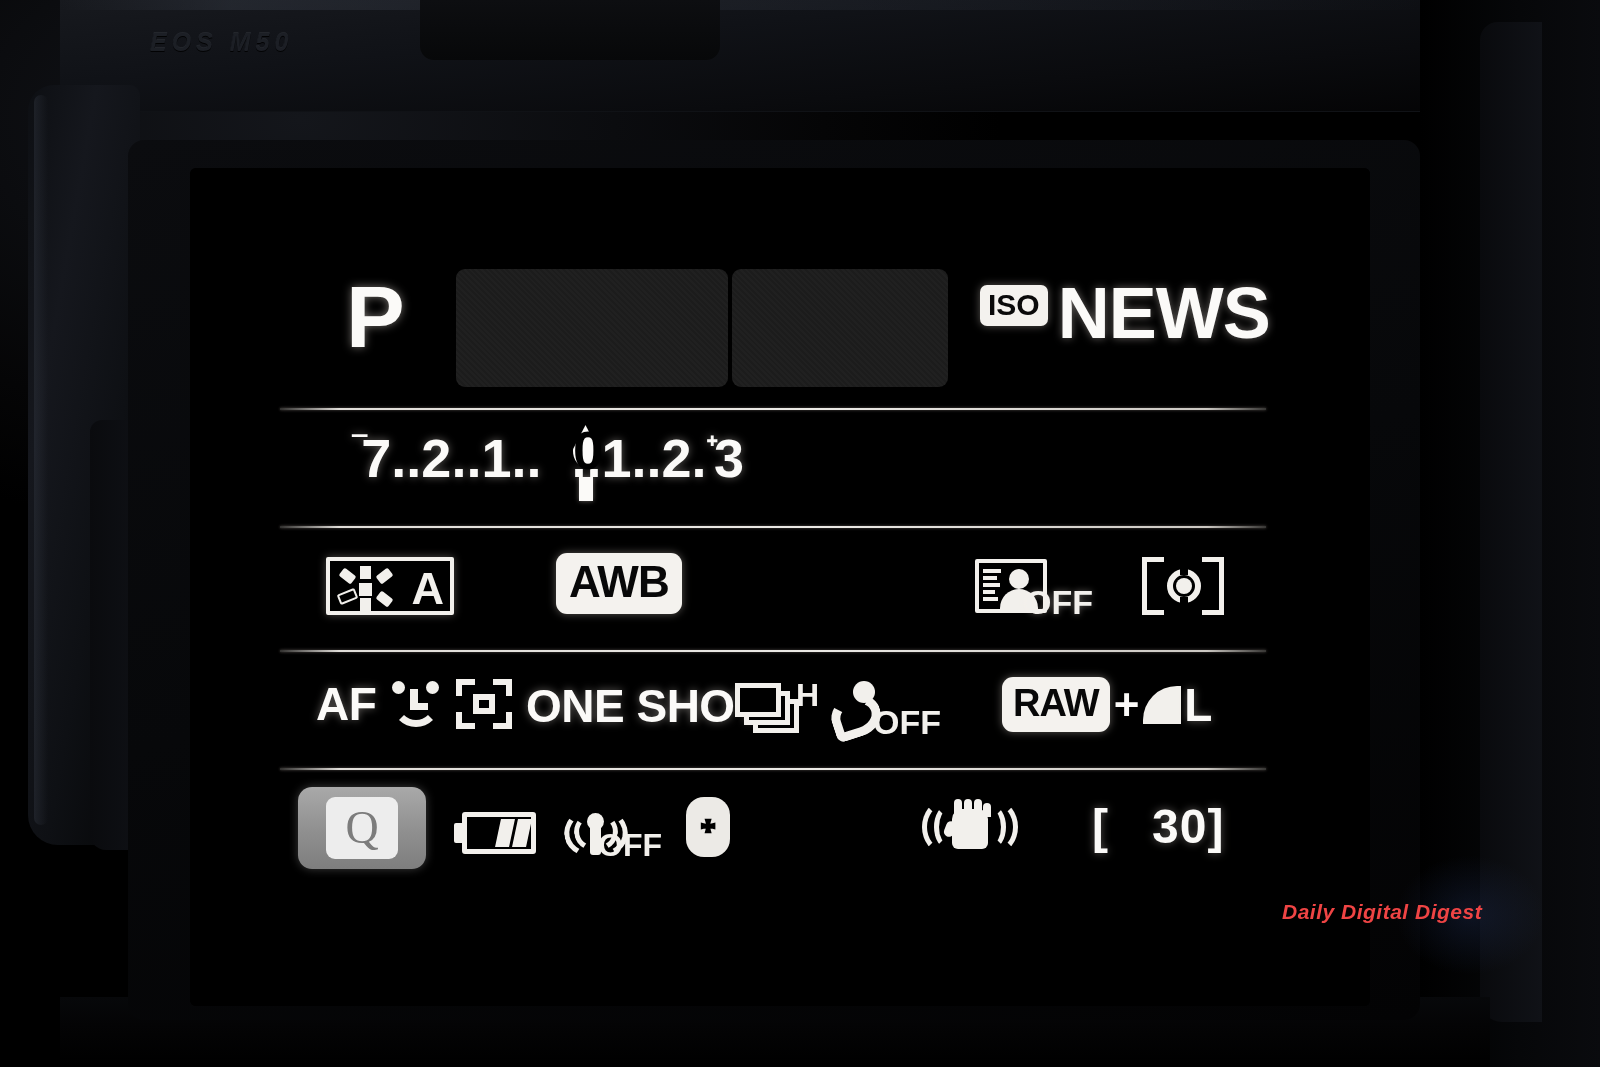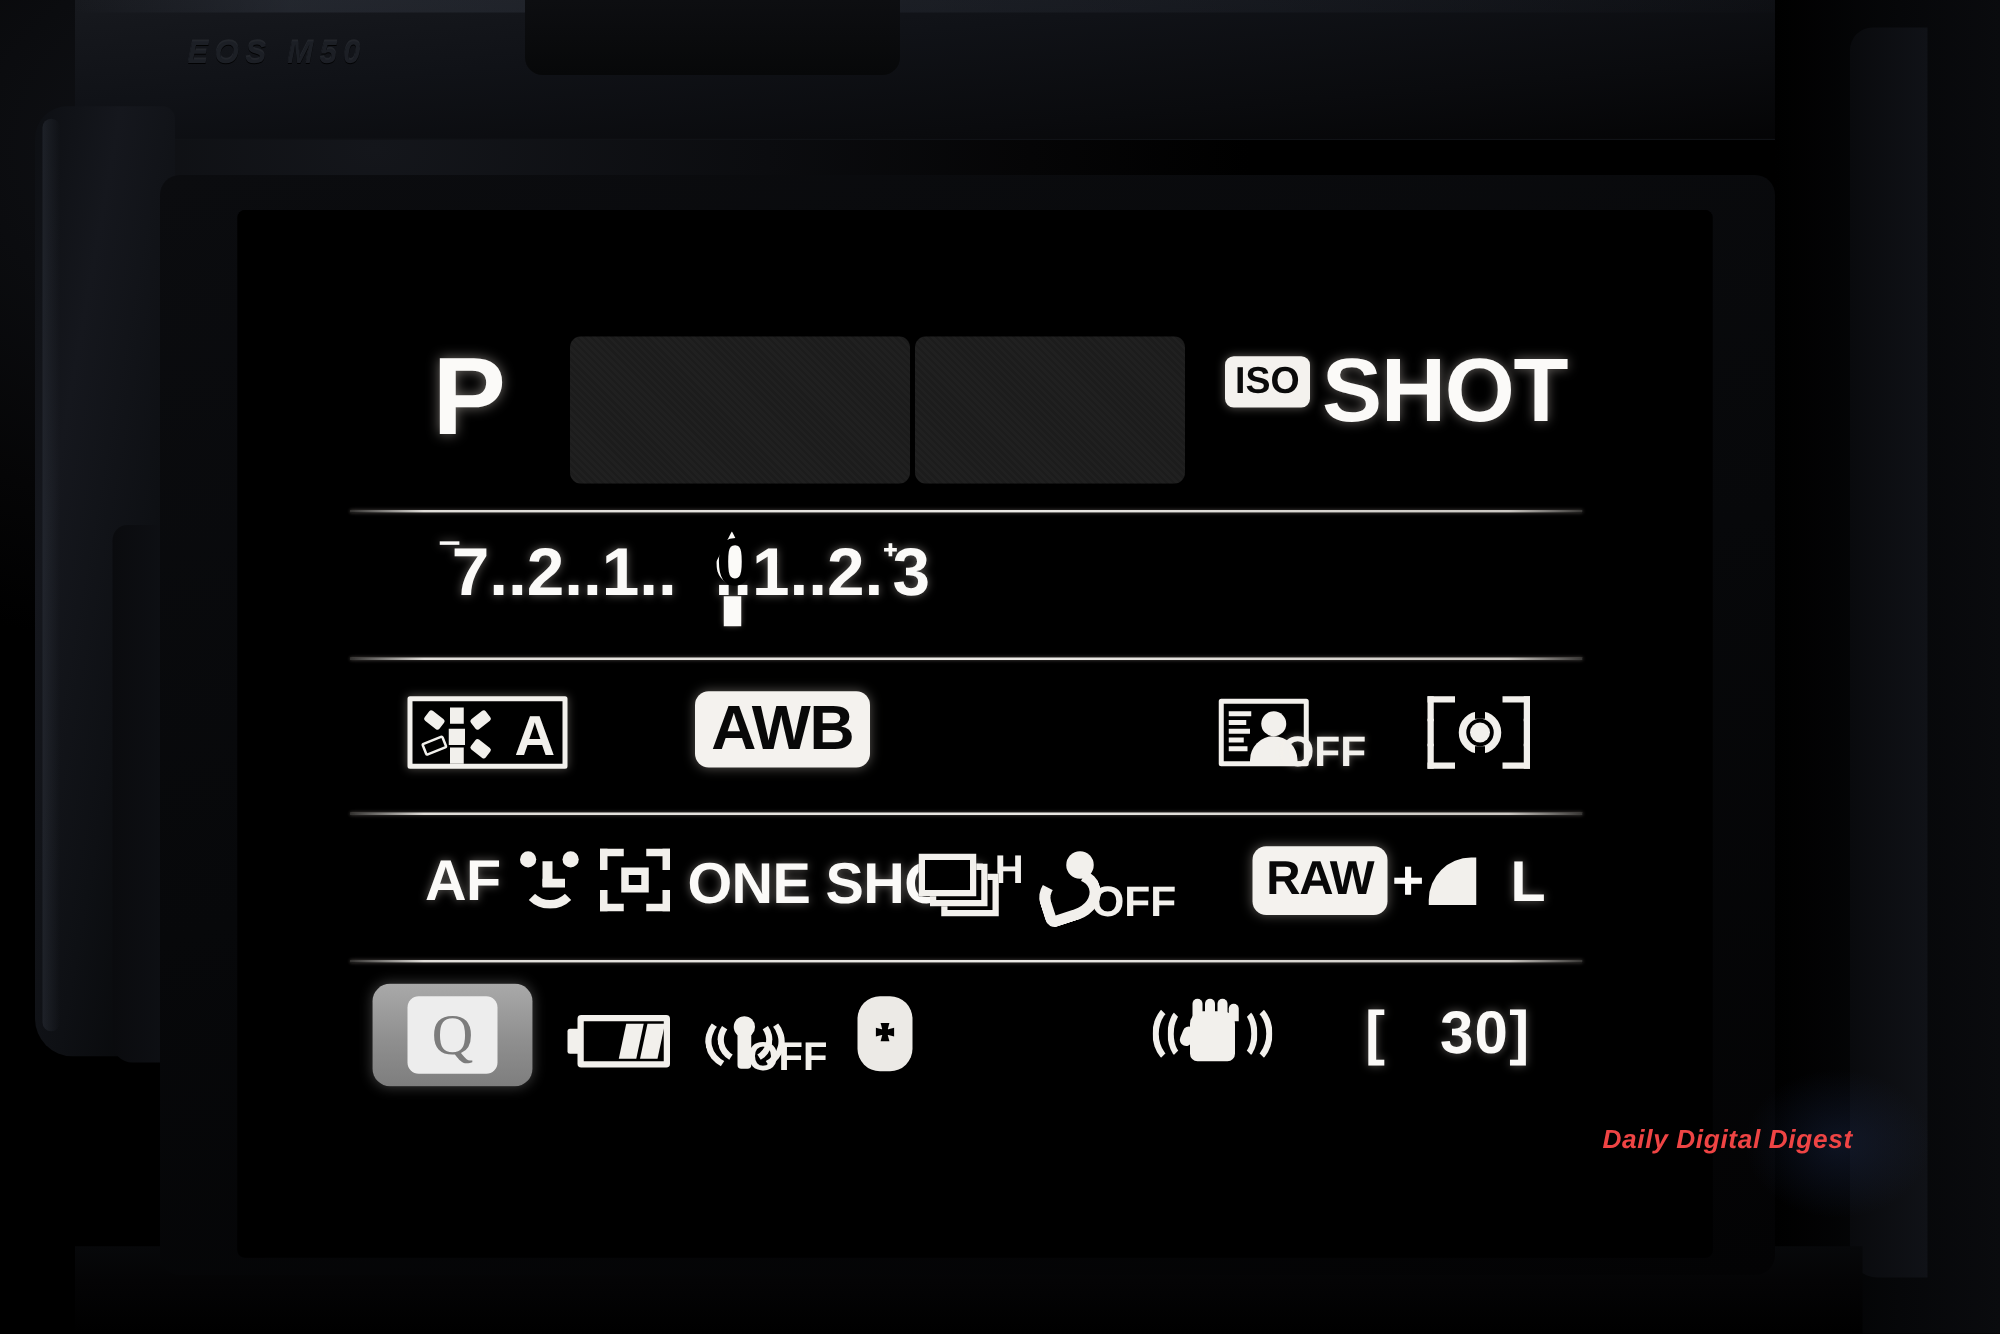--- a/index.html
+++ b/index.html
@@ -182,21 +182,21 @@
     position:absolute; right:6px; top:2px; font-size:45px; font-weight:700;
     line-height:52px; color:#f2f0ec;
   }
 
   
   .pill{
     background:#f4f2ee; color:#080808; border-radius:11px;
     font-weight:700; display:inline-block; text-align:center;
     box-shadow:0 0 9px rgba(255,245,235,.35);
   }
-  .awb-pill{ font-size:50px; line-height:42px; padding:8px 13px 11px; letter-spacing:-1px; }
+  .awb-pill{ font-size:44px; line-height:42px; padding:8px 13px 11px; letter-spacing:-1px; }
   .raw-pill{ font-size:38px; line-height:38px; padding:7px 11px 10px; letter-spacing:-1px; }
 
   
   .alo{ position:relative; width:72px; height:56px; }
   .alo-frame{
     position:absolute; left:0; top:0; width:72px; height:54px;
     border:4px solid #f2f0ec; border-radius:2px;
   }
   .alo-head{ position:absolute; left:34px; top:10px; width:20px; height:20px; border-radius:50%; background:#f2f0ec; }
   .alo-shoulder{
@@ -224,21 +224,21 @@
     position:absolute; left:25px; top:12px; width:34px; height:34px;
     border-radius:50%; border:6px solid #f2f0ec;
   }
   .meter-dot{ position:absolute; left:34px; top:21px; width:16px; height:16px; border-radius:50%; background:#f2f0ec; }
   .meter-gap-v{ position:absolute; left:38px; top:8px; width:8px; height:10px; background:#000; }
   .meter-gap-v2{ position:absolute; left:38px; bottom:8px; width:8px; height:10px; background:#000; }
 
   
   .lbl{
     font-size:46px; font-weight:700; line-height:46px; color:#fbfaf8;
-    text-shadow:0 0 8px rgba(255,246,238,.38); letter-spacing:-0.5px;margin-left:24px;
+    text-shadow:0 0 8px rgba(255,246,238,.38); letter-spacing:-0.5px;
   }
   .face{ position:relative; width:56px; height:46px; margin-left:12px; }
   .face-eye{ position:absolute; top:0; width:13px; height:13px; border-radius:50%; background:#f2f0ec; }
   .fe-l{ left:4px; } .fe-r{ left:38px; }
   .face-nose-v{ position:absolute; left:22px; top:8px; width:8px; height:20px; background:#f2f0ec; }
   .face-nose-h{ position:absolute; left:22px; top:22px; width:18px; height:7px; background:#f2f0ec; }
   .face-smile{
     position:absolute; left:4px; top:18px; width:48px; height:28px;
     border:7px solid #f2f0ec; border-top:none; border-left-color:transparent; border-right-color:transparent;
     border-radius:0 0 28px 28px;
@@ -378,21 +378,21 @@
   <div class="screen"></div>
 
   <div class="lcd">
 
     <div class="row-mode">
       <div class="mode-p">P</div>
       <div class="field-box field-shutter"></div>
       <div class="field-box field-aperture"></div>
       <div class="iso-wrap">
         <span class="iso-badge">ISO</span>
-        <span class="iso-value">SHOT</span>
+        <span class="iso-value">NEWS</span>
       </div>
     </div>
 
     <div class="divider d1"></div>
 
     <div class="row-expo">
       <div class="expo-scale">
         <span class="sign">‾</span><span>7..2..1..</span><span style="visibility:hidden">0</span><span>..1..2.</span><span class="sign">⁺</span><span>3</span>
       </div>
       <div class="expo-pointer"></div>

